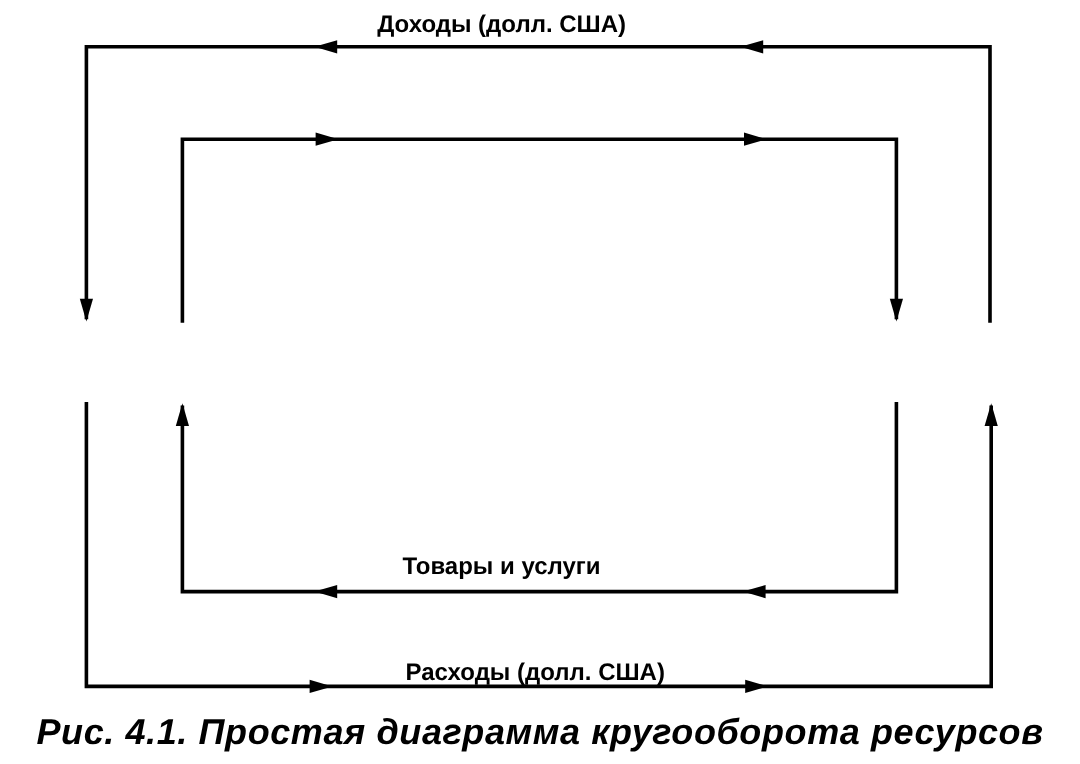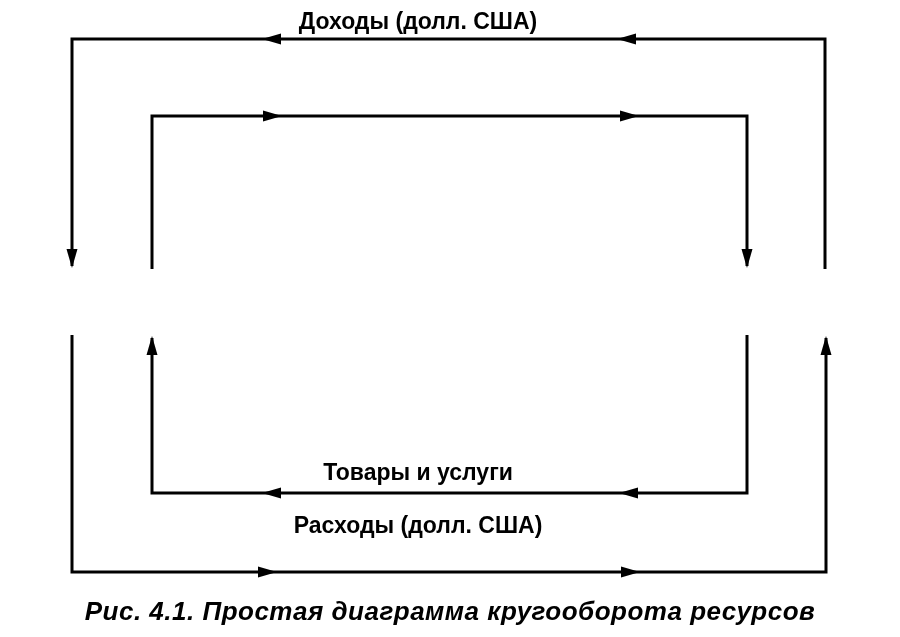--- a/index.html
+++ b/index.html
@@ -57,37 +57,37 @@
     top: 269px;
     width: 196px;
     height: 66px;
   }
   .flow-label {
     position: absolute;
     left: 0;
     width: 836px;
     text-align: center;
     font-weight: bold;
-    font-size: 23px;
+    font-size: 20px;
     line-height: 26px;
     white-space: nowrap;
   }
   .lbl-income   { top: 8px; }
   .lbl-resources{ top: 86px; }
   .lbl-goods    { top: 459px; }
-  .lbl-expenses { top: 512px; }
+  .lbl-expenses { top: 548px; padding-left: 28px; }
   .caption {
     position: absolute;
     left: 0;
     top: 595px;
     width: 900px;
     text-align: center;
     font-style: italic;
     font-weight: bold;
-    font-size: 26px;
+    font-size: 30px;
     line-height: 32px;
     letter-spacing: 0.5px;
     white-space: nowrap;
   }
 </style>
 </head>
 <body>
 
 <div class="page">
 

